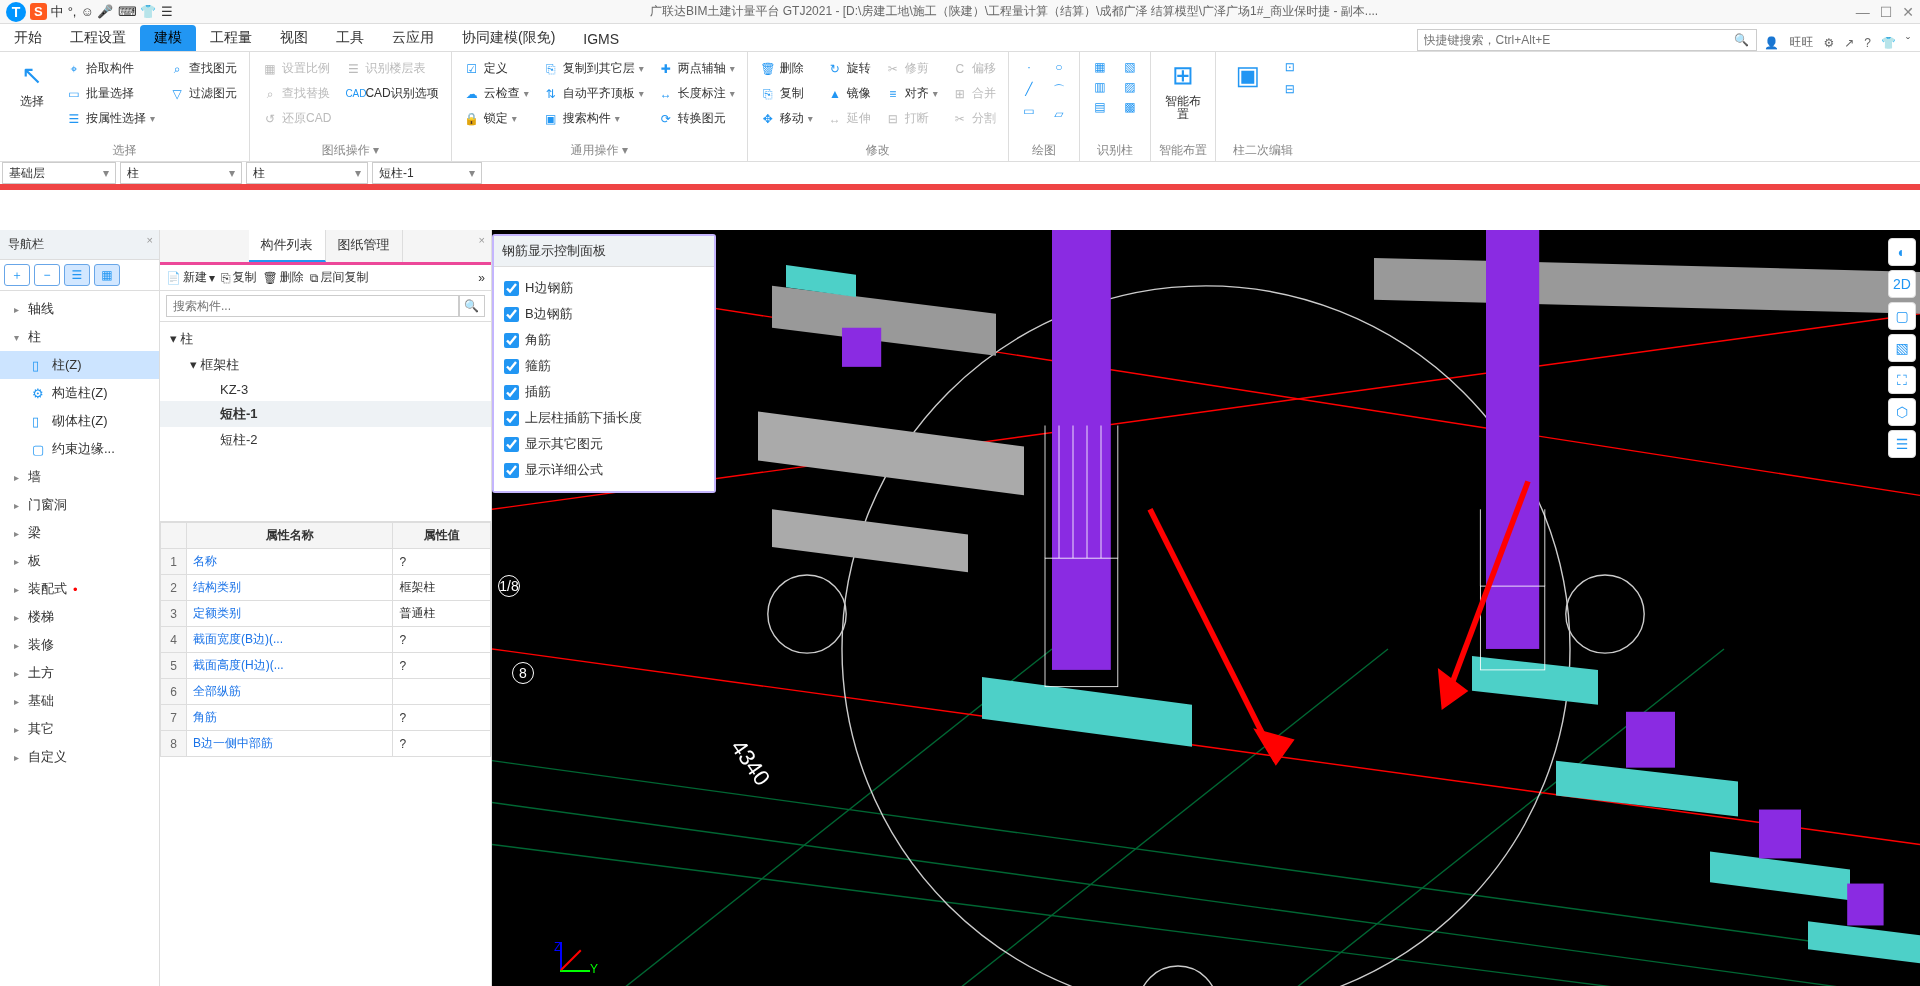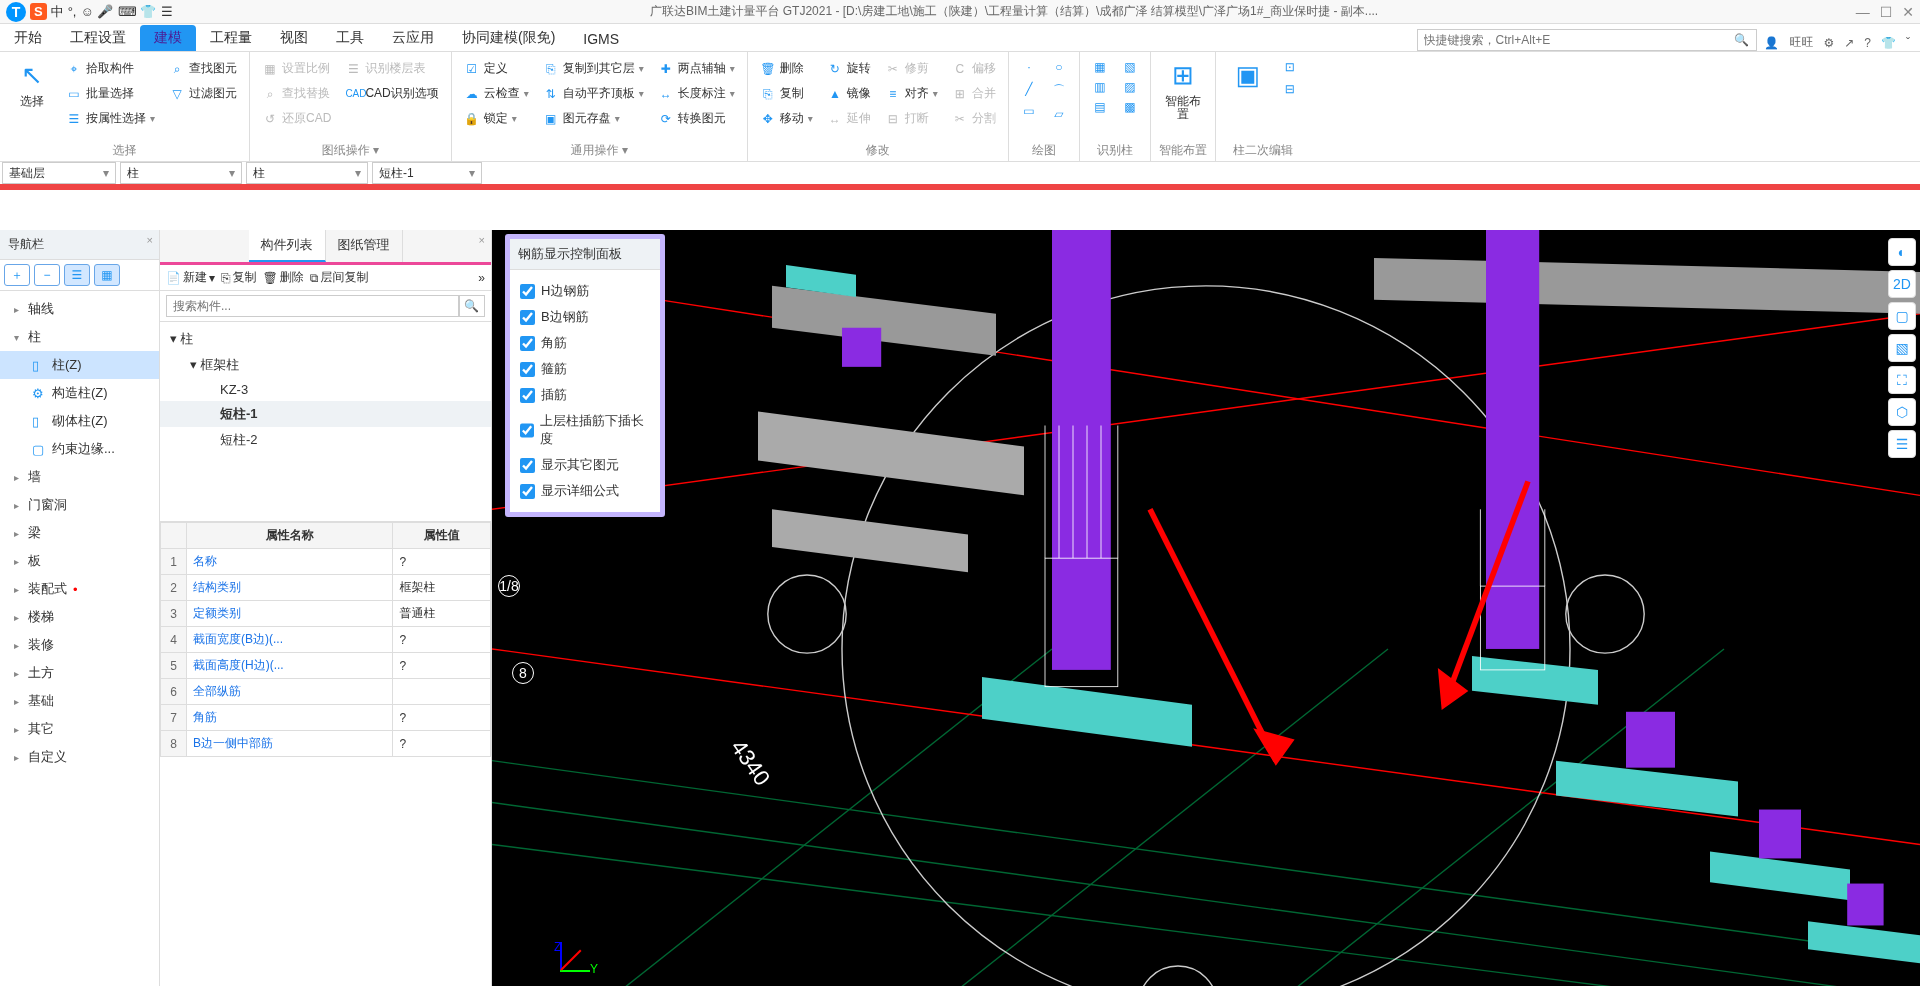--- a/index.html
+++ b/index.html
@@ -10,21 +10,21 @@
 .titlebar .logo { width: 20px; height: 20px; background: #0095ff; color: #fff; border-radius: 50%; display: flex; align-items: center; justify-content: center; font-weight: bold; font-size: 14px; margin-right: 4px;}
 .titlebar .ime-icons { display: flex; gap: 4px; align-items: center; }
 .titlebar .ime-icons span { font-size: 13px; }
 .titlebar .ime-s { background: #ff5a1f; color:#fff; padding:1px 4px; border-radius:3px; font-weight:bold;}
 .titlebar .title-text { flex: 1; text-align: center; color: #666; font-size: 12px; overflow: hidden; white-space: nowrap; text-overflow: ellipsis; padding: 0 8px;}
 .titlebar .win-controls { display:flex; gap:10px; color:#888; font-size:14px;}
 
 
 .menubar { height: 28px; display: flex; align-items: flex-end; background: #fff; border-bottom: 1px solid #ddd; position: relative;}
 .menubar .menu-tab { padding: 4px 14px; font-size: 14px; color: #333; cursor: pointer;}
-.menubar .menu-tab.active { background: #2196f3; color: #4c1d95; border-radius: 4px 4px 0 0;}
+.menubar .menu-tab.active { background: #2196f3; color: #000000; border-radius: 4px 4px 0 0;}
 .menubar .search-box { margin-left: auto; margin-right: 8px; width: 340px; height: 22px; border: 1px solid #ccc; display:flex; align-items:center; padding:0 6px; color:#aaa;}
 .menubar .search-box input { border:none; outline:none; flex:1; font-size:12px;}
 .menubar .user-area { display:flex; gap:10px; align-items:center; padding-right:10px; color:#666;}
 
 
 .ribbon { height: 110px; display: flex; border-bottom: 1px solid #ddd; background: #fff;}
 .ribbon-group { border-right: 1px solid #ddd; padding: 4px 8px 2px 8px; display: flex; flex-direction: column; justify-content: space-between;}
 .ribbon-group .group-content { display: flex; gap: 6px; flex: 1; align-items: flex-start;}
 .ribbon-group .group-label { text-align: center; font-size: 12px; color: #888; padding-top: 2px;}
 .ribbon-bigbtn { display:flex; flex-direction:column; align-items:center; justify-content:center; width:48px; gap:4px; padding:4px 2px;}
@@ -81,21 +81,21 @@
 .prop-tabs .tab.active { background:#fff;}
 .prop-table { flex:1; overflow:auto;}
 .prop-table table { width:100%; border-collapse:collapse; font-size:12px;}
 .prop-table th, .prop-table td { border:1px solid #ddd; padding:4px 6px; text-align:left;}
 .prop-table th { background:#f5f5f5; text-align:center;}
 .prop-table td:first-child { width:26px; text-align:center; background:#f5f5f5; color:#666;}
 .prop-table td.name { color:#1a73e8;}
 
 
 .viewport { flex:1; position:relative; background:#000;}
-.rebar-panel { position:absolute; left:13px; top:4px; width:160px; background:#fff; border:5px solid #c4b5fd; border-radius:3px; z-index:5;}
+.rebar-panel { position:absolute; left:0; top:4px; width:224px; background:#fff; border:2px solid #c4b5fd; border-radius:3px; z-index:5;}
 .rebar-panel .hdr { background:#eef2f5; padding:6px 8px; border-bottom:1px solid #ddd; font-size:13px;}
 .rebar-panel .body { padding:8px 10px; background:#fff;}
 .rebar-panel label { display:flex; align-items:center; gap:6px; font-size:13px; padding:4px 0;}
 .rebar-panel input[type=checkbox]{ accent-color:#2196f3; width:15px; height:15px;}
 
 .view-toolbar-right { position:absolute; right:4px; top:8px; display:flex; flex-direction:column; gap:4px; z-index:5;}
 .view-toolbar-right .vbtn { width:28px; height:28px; background:#fff; border:1px solid #ddd; border-radius:4px; display:flex; align-items:center; justify-content:center; color:#2196f3; font-size:14px;}
 
 .axis-label-annot { position:absolute; color:#fff; font-size:14px; z-index:4; background:rgba(0,0,0,0.3); border-radius:50%; width:22px; height:22px; display:flex; align-items:center; justify-content:center; border:1px solid #fff;}
 .axis-gizmo { position:absolute; left:40px; bottom:30px; width:60px; height:60px; z-index:4;}
@@ -243,21 +243,21 @@
         <div class="ribbon-smallbtn ribbon-dropdown-arrow">
             <span class="icon">⎘</span>
             <span>复制到其它层</span>
           </div>
         <div class="ribbon-smallbtn ribbon-dropdown-arrow">
             <span class="icon">⇅</span>
             <span>自动平齐顶板</span>
           </div>
         <div class="ribbon-smallbtn ribbon-dropdown-arrow">
             <span class="icon">▣</span>
-            <span>图元存盘</span>
+            <span>搜索构件</span>
           </div>
       </div>
       <div class="ribbon-smallcol">
         <div class="ribbon-smallbtn ribbon-dropdown-arrow">
             <span class="icon">✚</span>
             <span>两点辅轴</span>
           </div>
         <div class="ribbon-smallbtn ribbon-dropdown-arrow">
             <span class="icon">↔</span>
             <span>长度标注</span>

